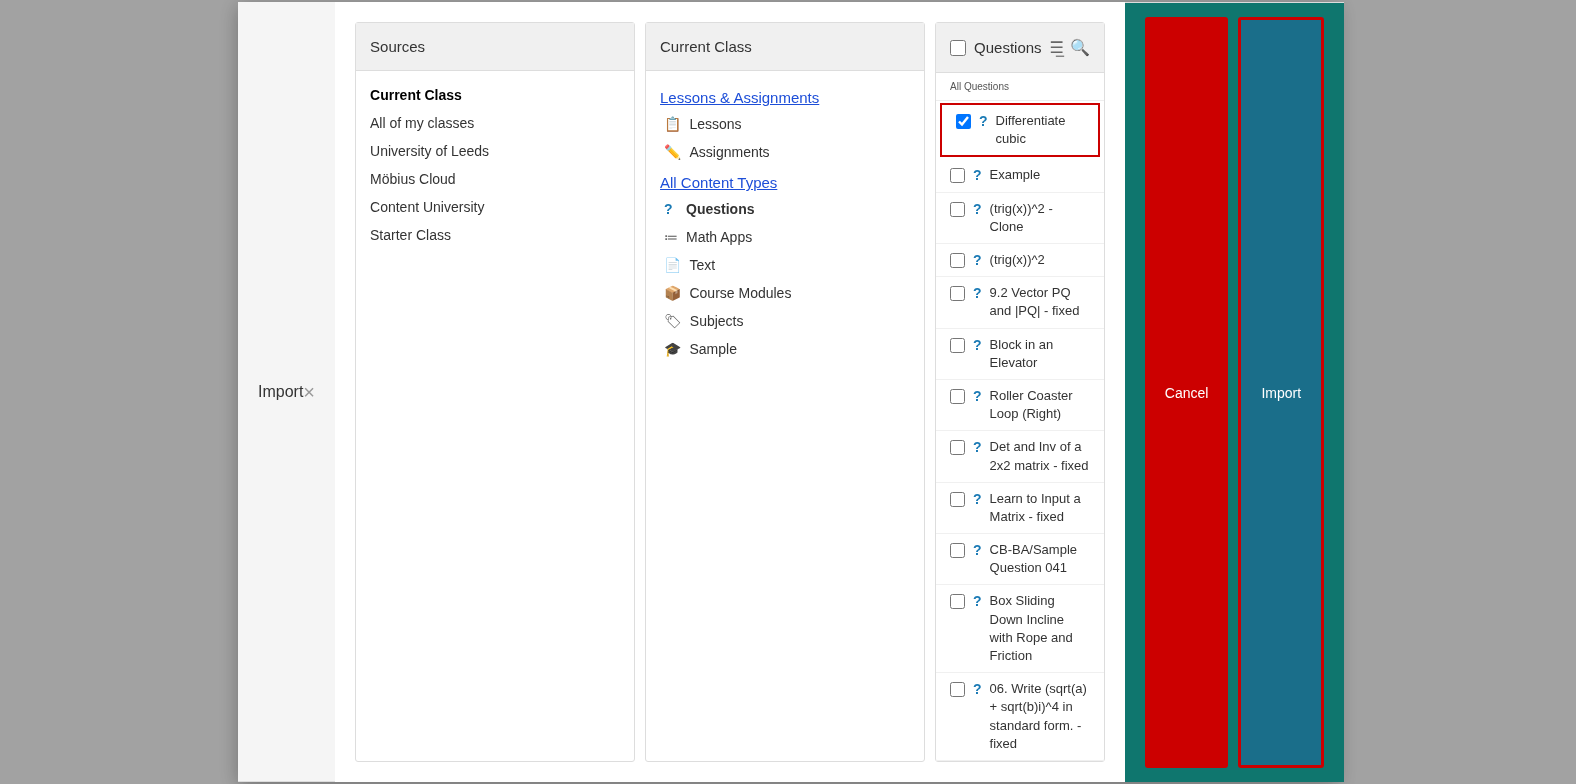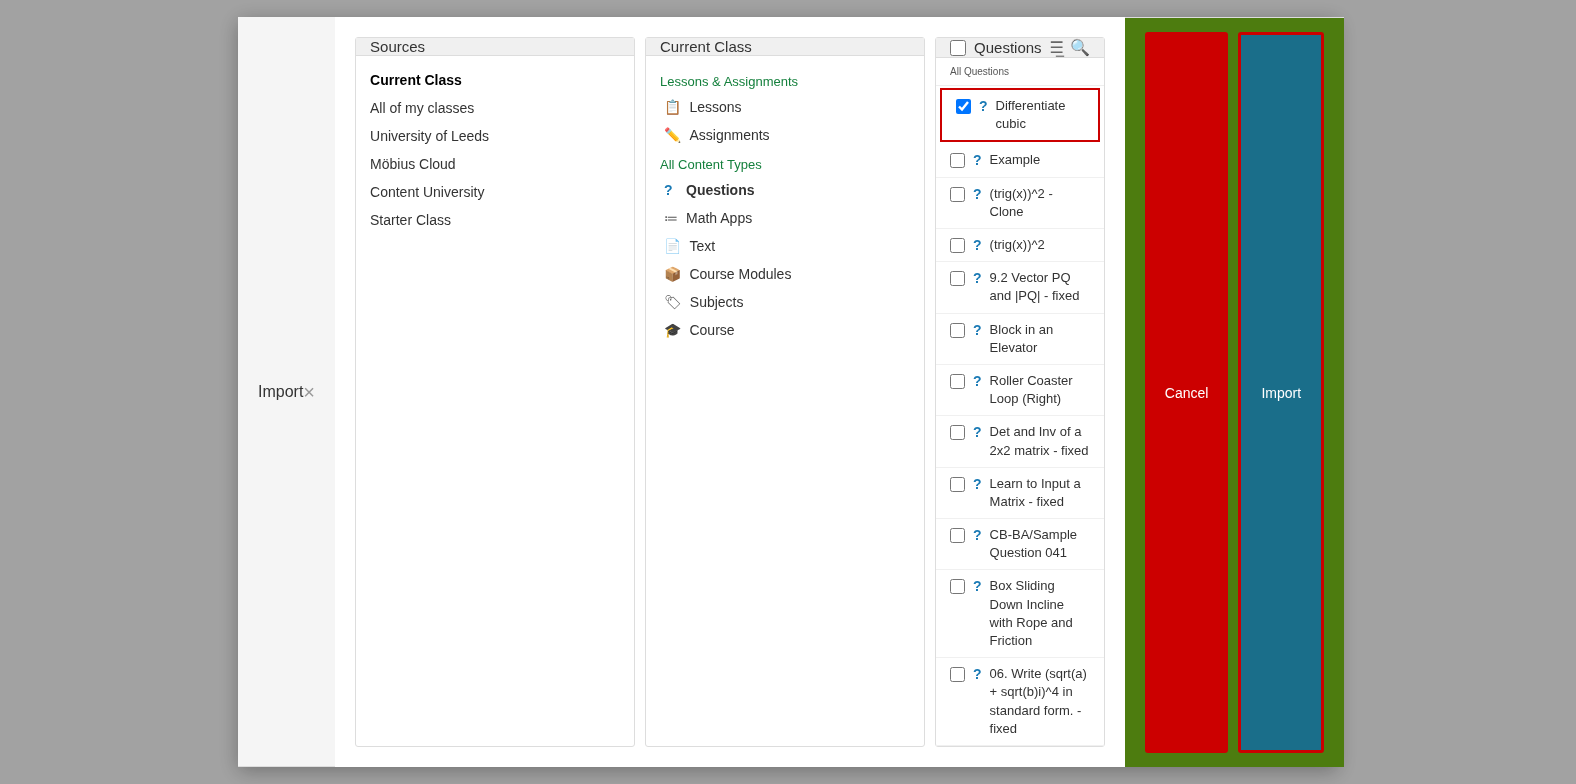--- a/index.html
+++ b/index.html
@@ -72,21 +72,21 @@
     }
     .panel-middle {
       width: 280px;
       min-width: 280px;
     }
     .panel-right {
       flex: 1;
     }
     .panel-header {
       background: #f0f0f0;
-      padding: 0 14px;
+      padding: 15px 14px;
       border-bottom: 1px solid #ddd;
       font-size: 15px;
       color: #333;
       display: flex;
       align-items: center;
       gap: 8px;
     }
     .panel-header-checkbox {
       width: 16px;
       height: 16px;
@@ -110,22 +110,23 @@
       padding: 6px 14px;
       cursor: pointer;
       color: #333;
     }
     .source-item.active {
       font-weight: bold;
       color: #000;
     }
     .section-label {
       padding: 8px 14px 4px;
-      color: #15803d;
-      font-size: 13px;
+      color: #1d4ed8;
+      font-size: 15px;
+      text-decoration: underline;
     }
     .middle-item {
       padding: 6px 14px 6px 18px;
       cursor: pointer;
       color: #333;
       display: flex;
       align-items: center;
       gap: 8px;
     }
     .middle-item.active {
@@ -177,21 +178,21 @@
       color: #333;
       font-size: 13px;
       line-height: 1.4;
     }
     .modal-footer {
       padding: 14px 20px;
       display: flex;
       justify-content: flex-end;
       gap: 10px;
       border-top: 1px solid #ddd;
-      background: #4d7c0f;
+      background: #0f766e;
     }
     .btn {
       padding: 8px 20px;
       border: none;
       border-radius: 3px;
       font-size: 14px;
       cursor: pointer;
       font-weight: 500;
     }
     .btn-cancel {
@@ -272,21 +273,21 @@
           <div class="middle-item">
             <span class="item-icon">📦</span>
             <span>Course Modules</span>
           </div>
           <div class="middle-item">
             <span class="item-icon">🏷</span>
             <span>Subjects</span>
           </div>
           <div class="middle-item">
             <span class="item-icon">🎓</span>
-            <span>Course</span>
+            <span>Sample</span>
           </div>
         </div>
       </div>
 
       <div class="panel panel-right" style="display:flex; flex-direction:column;">
         <div class="panel-header">
           <input type="checkbox" class="panel-header-checkbox" style="">
           <span>Questions</span>
           <div class="panel-header-actions">
             <span class="panel-header-icon" title="Sort">☰̲</span>

